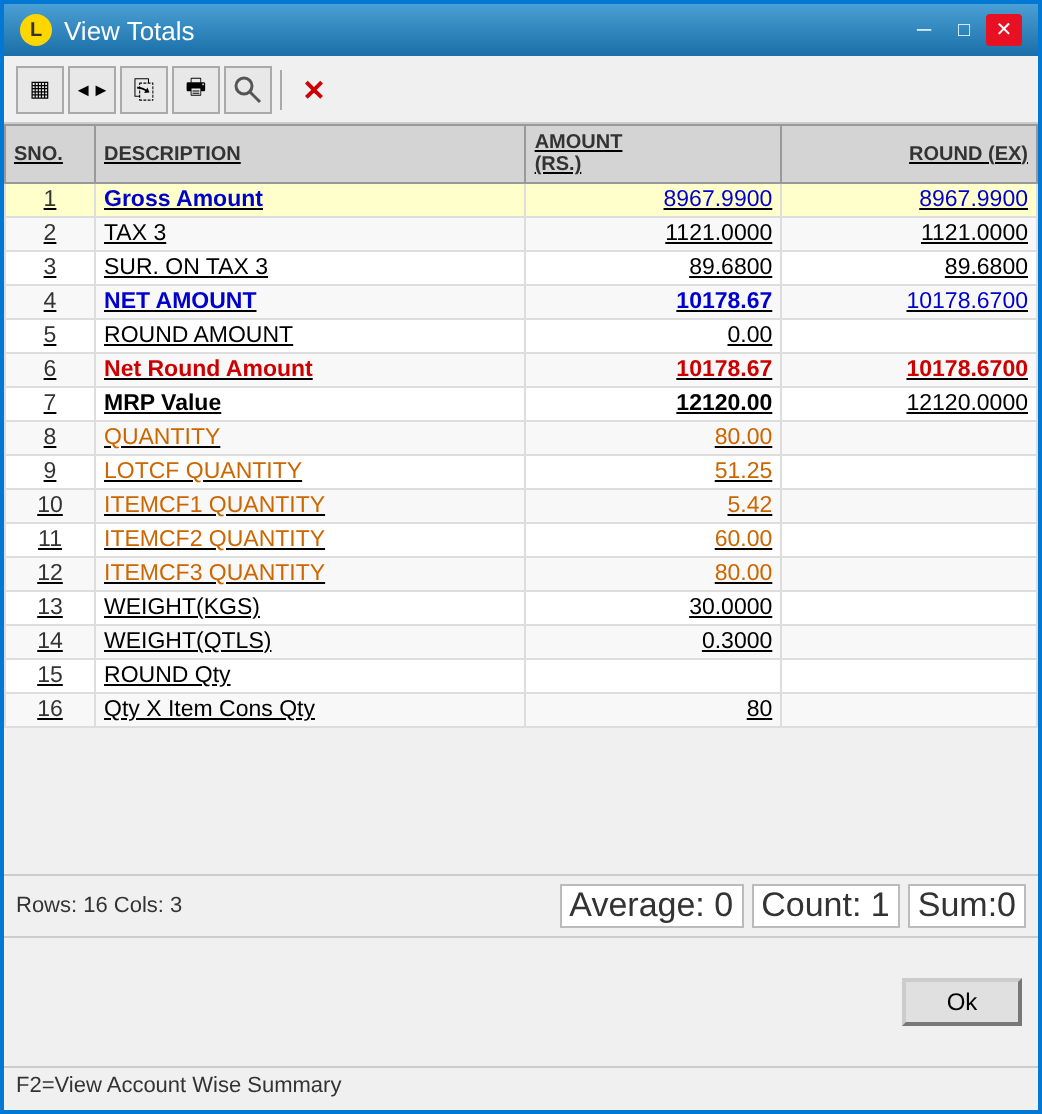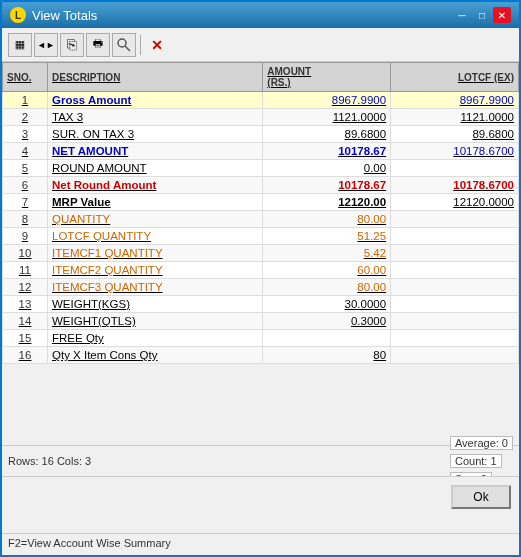--- a/index.html
+++ b/index.html
@@ -155,33 +155,32 @@
       color: #333;
       display: flex;
       align-items: center;
       justify-content: space-between;
       flex-shrink: 0;
       height: 24px;
     }
     .status-right {
       display: flex;
       gap: 4px;
-      align-items: flex-start;
-      font-size: 11px;
-      flex-direction: column;
+      align-items: flex-end;
+      font-size: 17px;
     }
     .status-right span {
       border: 1px solid #bbb;
       padding: 0 4px;
       background: white;
     }
     .ok-row {
       display: flex;
       justify-content: flex-end;
-      padding: 8px 8px;
+      padding: 20px 8px;
       background: #f0f0f0;
       border-top: 1px solid #ccc;
       flex-shrink: 0;
     }
     .ok-btn {
       width: 60px;
       height: 24px;
       background: #e0e0e0;
       border: 2px outset #ccc;
       cursor: pointer;
@@ -189,21 +188,20 @@
       font-weight: normal;
     }
     .footer-bar {
       background: #f0f0f0;
       border-top: 1px solid #ccc;
       padding: 3px 6px;
       font-size: 11px;
       color: #333;
       flex-shrink: 0;
       height: 22px;
-      margin-top: 16px;
     }
     .col-sno { width: 30px; }
     .col-desc { width: 160px; }
     .col-amount { width: 95px; }
     .col-amountex { width: 95px; text-align: right; }
   </style>
 </head>
 <body>
 
 <div class="window">
@@ -236,21 +234,21 @@
   </div>
 
   <div class="content">
     <div class="grid-container">
       <table>
         <thead>
           <tr>
             <th class="col-sno">SNO.</th>
             <th class="col-desc">DESCRIPTION</th>
             <th class="col-amount">AMOUNT<br>(RS.)</th>
-            <th class="col-amountex">LOTCF (EX)</th>
+            <th class="col-amountex">ROUND (EX)</th>
           </tr>
         </thead>
         <tbody id="table-body">
         <tr class="selected">
               <td class="td-sno">1</td>
               <td class="td-desc blue-bold">Gross Amount</td>
               <td class="td-amount blue-text">8967.9900</td>
               <td class="td-amountex blue-text">8967.9900</td>
             </tr>
             <tr>
@@ -326,21 +324,21 @@
               <td class="td-amountex"></td>
             </tr>
             <tr>
               <td class="td-sno">14</td>
               <td class="td-desc">WEIGHT(QTLS)</td>
               <td class="td-amount">0.3000</td>
               <td class="td-amountex"></td>
             </tr>
             <tr>
               <td class="td-sno">15</td>
-              <td class="td-desc">FREE Qty</td>
+              <td class="td-desc">ROUND Qty</td>
               <td class="td-amount"></td>
               <td class="td-amountex"></td>
             </tr>
             <tr>
               <td class="td-sno">16</td>
               <td class="td-desc">Qty X Item Cons Qty</td>
               <td class="td-amount">80</td>
               <td class="td-amountex"></td>
             </tr>
           </tbody>

